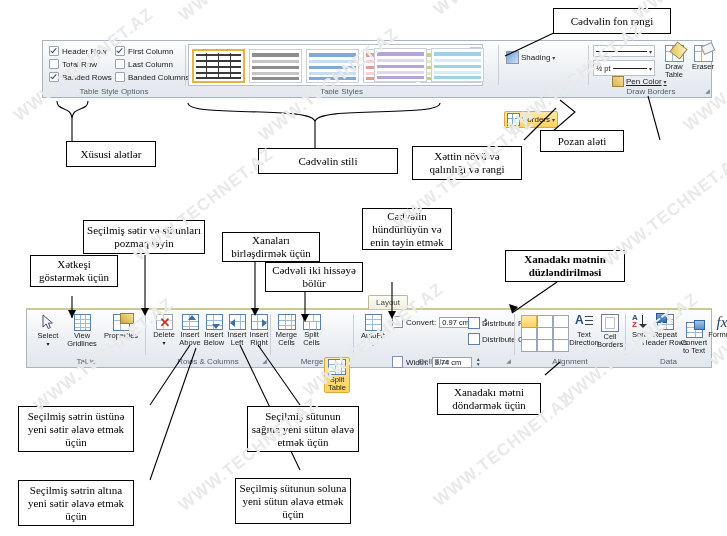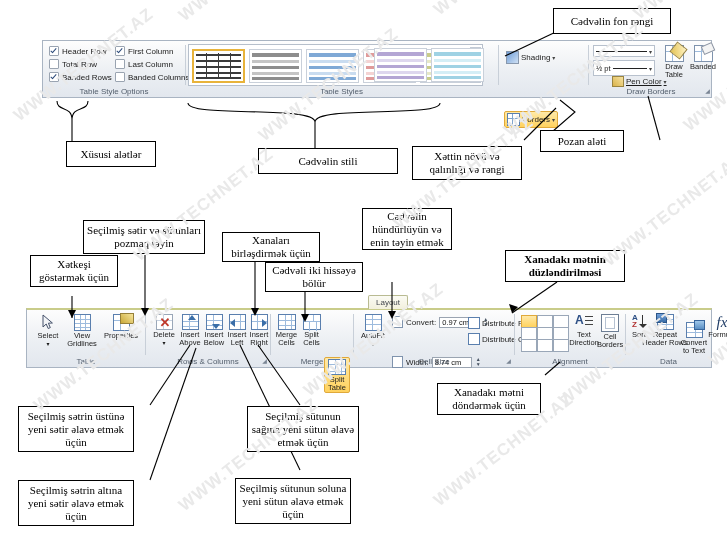--- a/index.html
+++ b/index.html
@@ -265,21 +265,21 @@
         </span>
         <span class="lbl">Draw</span>
         <span class="lbl2">Table</span>
       </div>
       <div class="btn" style="left:101px;top:4px;width:26px;">
         <span class="ic" style="width:17px;height:15px;background:#fff;border:1px solid #7f93ad;position:relative;">
           <span style="position:absolute;left:0;top:5px;width:100%;height:1px;background:#9dbbdd;"></span>
           <span style="position:absolute;left:6px;top:0;height:100%;width:1px;background:#9dbbdd;"></span>
           <span style="position:absolute;left:7px;top:-2px;width:10px;height:7px;background:#f4f4f4;border:1px solid #8b94a3;transform:rotate(-24deg);"></span>
         </span>
-        <span class="lbl">Banded</span>
+        <span class="lbl">Eraser</span>
       </div>
       <div class="grp-label">Draw Borders</div>
       <div class="dlg" style="right:2px;">◢</div>
     </div>
   </div>
 
   <div class="tab" style="left:368px;top:295px;width:40px;height:14px;">Layout</div>
 
   <div class="ribbon" style="left:26px;top:308px;width:686px;height:60px;border-top:2px solid #c9cc8a;">
 

